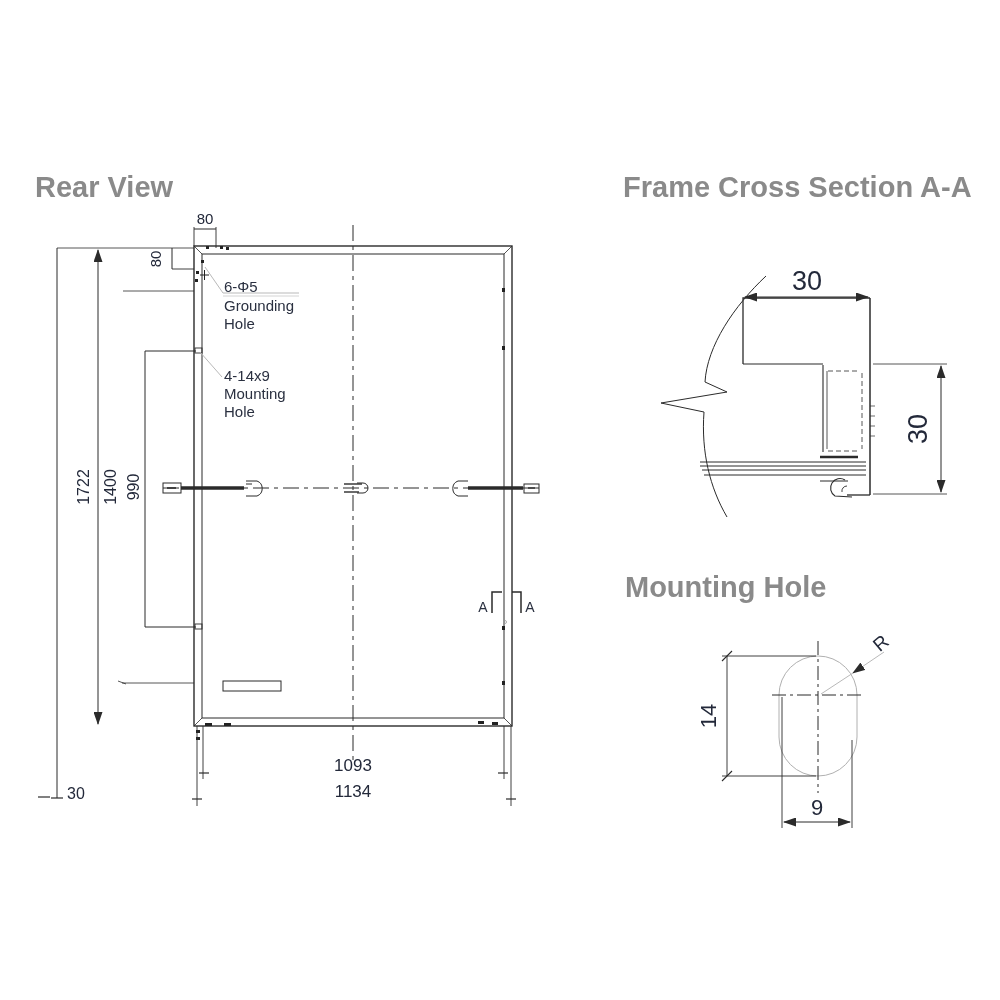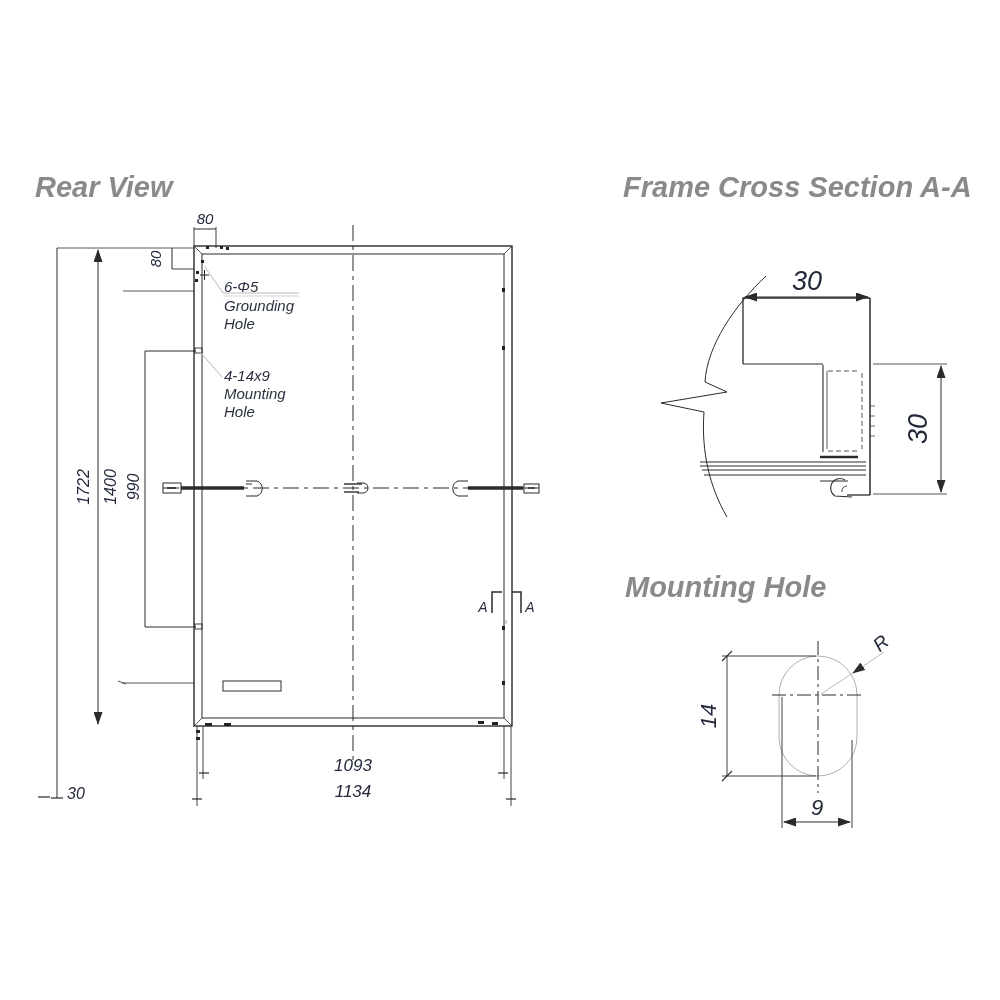--- a/index.html
+++ b/index.html
@@ -1,17 +1,17 @@
 <!DOCTYPE html>
 <html><head>
 <meta charset="utf-8">
 <style>
   html,body{margin:0;padding:0;background:#ffffff;}
   .page{position:relative;width:1000px;height:1000px;background:#fff;overflow:hidden;
-        font-family:"Liberation Sans", sans-serif;font-style:italic;}
+        font-family:"Liberation Sans", sans-serif;}
   svg text{font-family:"Liberation Sans", sans-serif;}
   .title-txt{font-weight:bold;}
 </style>
 </head>
 <body>
 
 <div class="page">
 <svg width="1000" height="1000" viewBox="0 0 1000 1000">
   <defs>
     <marker id="arr" markerWidth="13" markerHeight="9" refX="12" refY="4.5" orient="auto-start-reverse" markerUnits="userSpaceOnUse">

